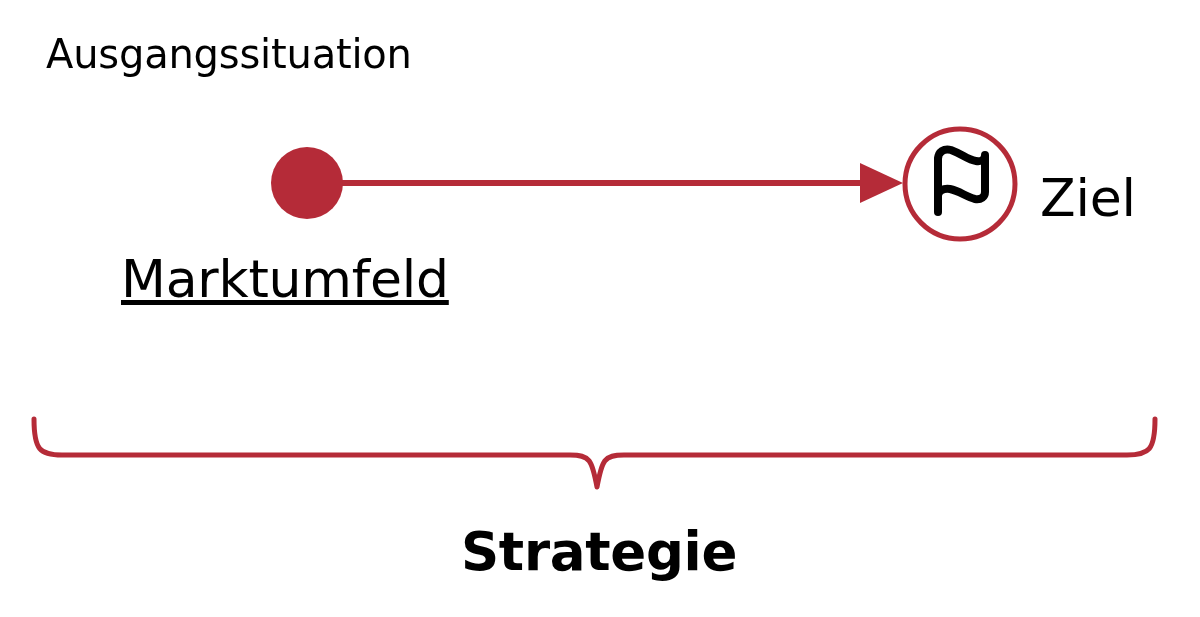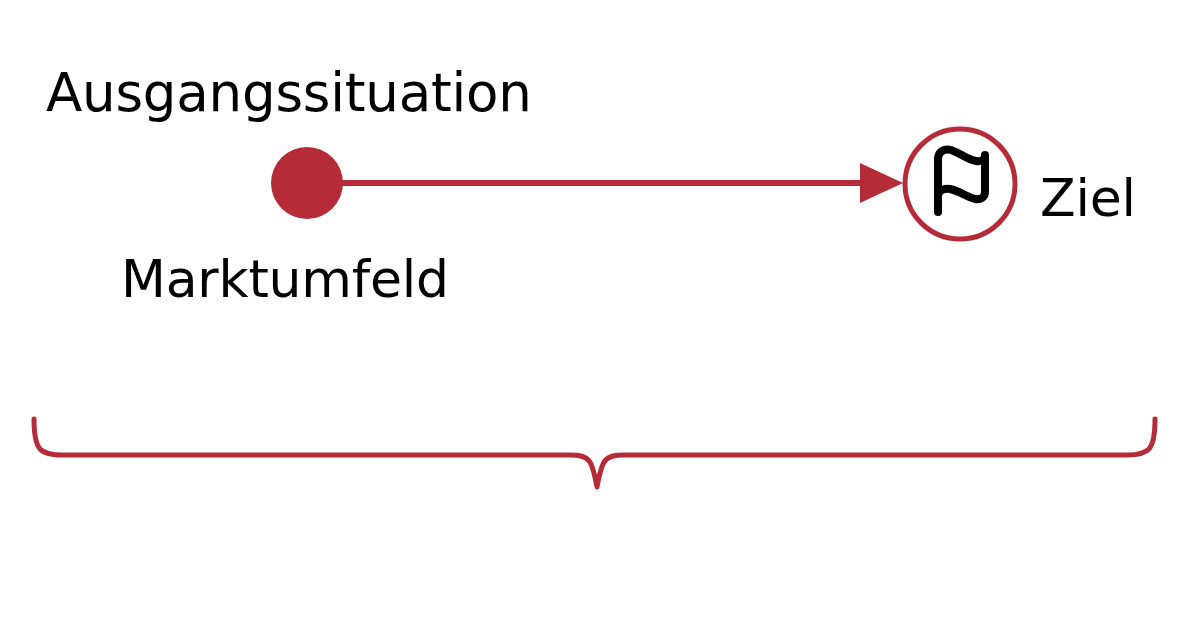--- a/index.html
+++ b/index.html
@@ -29,31 +29,31 @@
   }
   .txt {
     position: absolute;
     color: #000000;
     white-space: nowrap;
     line-height: 1;
   }
   #title-ausgangssituation {
     left: 46px;
     top: 34px;
-    font-size: 53px;
+    font-size: 40px;
     font-weight: 400;
     letter-spacing: -0.2px;
-    margin-top: 32px;
   }
   #label-marktumfeld {
     left: 121px;
     top: 253px;
     font-size: 52px;
     font-weight: 400;
     letter-spacing: -0.2px;
+    text-decoration: underline;
   }
   #label-ziel {
     left: 1040px;
     top: 152px;
     font-size: 52px;
     font-weight: 400;
     letter-spacing: -0.2px;
     margin-top: 20px;
   }
   #label-strategie {
@@ -100,14 +100,15 @@
              L 1127 455
              C 1149 455 1155 450 1155 419" fill="none" stroke="#b52b38" stroke-width="5" stroke-linecap="round" stroke-linejoin="round"></path>
   </svg>
 
   <div class="txt" id="title-ausgangssituation">Ausgangssituation</div>
 
   <div class="txt" id="label-marktumfeld">Marktumfeld</div>
 
   <div class="txt" id="label-ziel">Ziel</div>
 
+  <div class="txt" id="label-strategie">Strategie</div>
 
 </div>
 
 </body></html>

